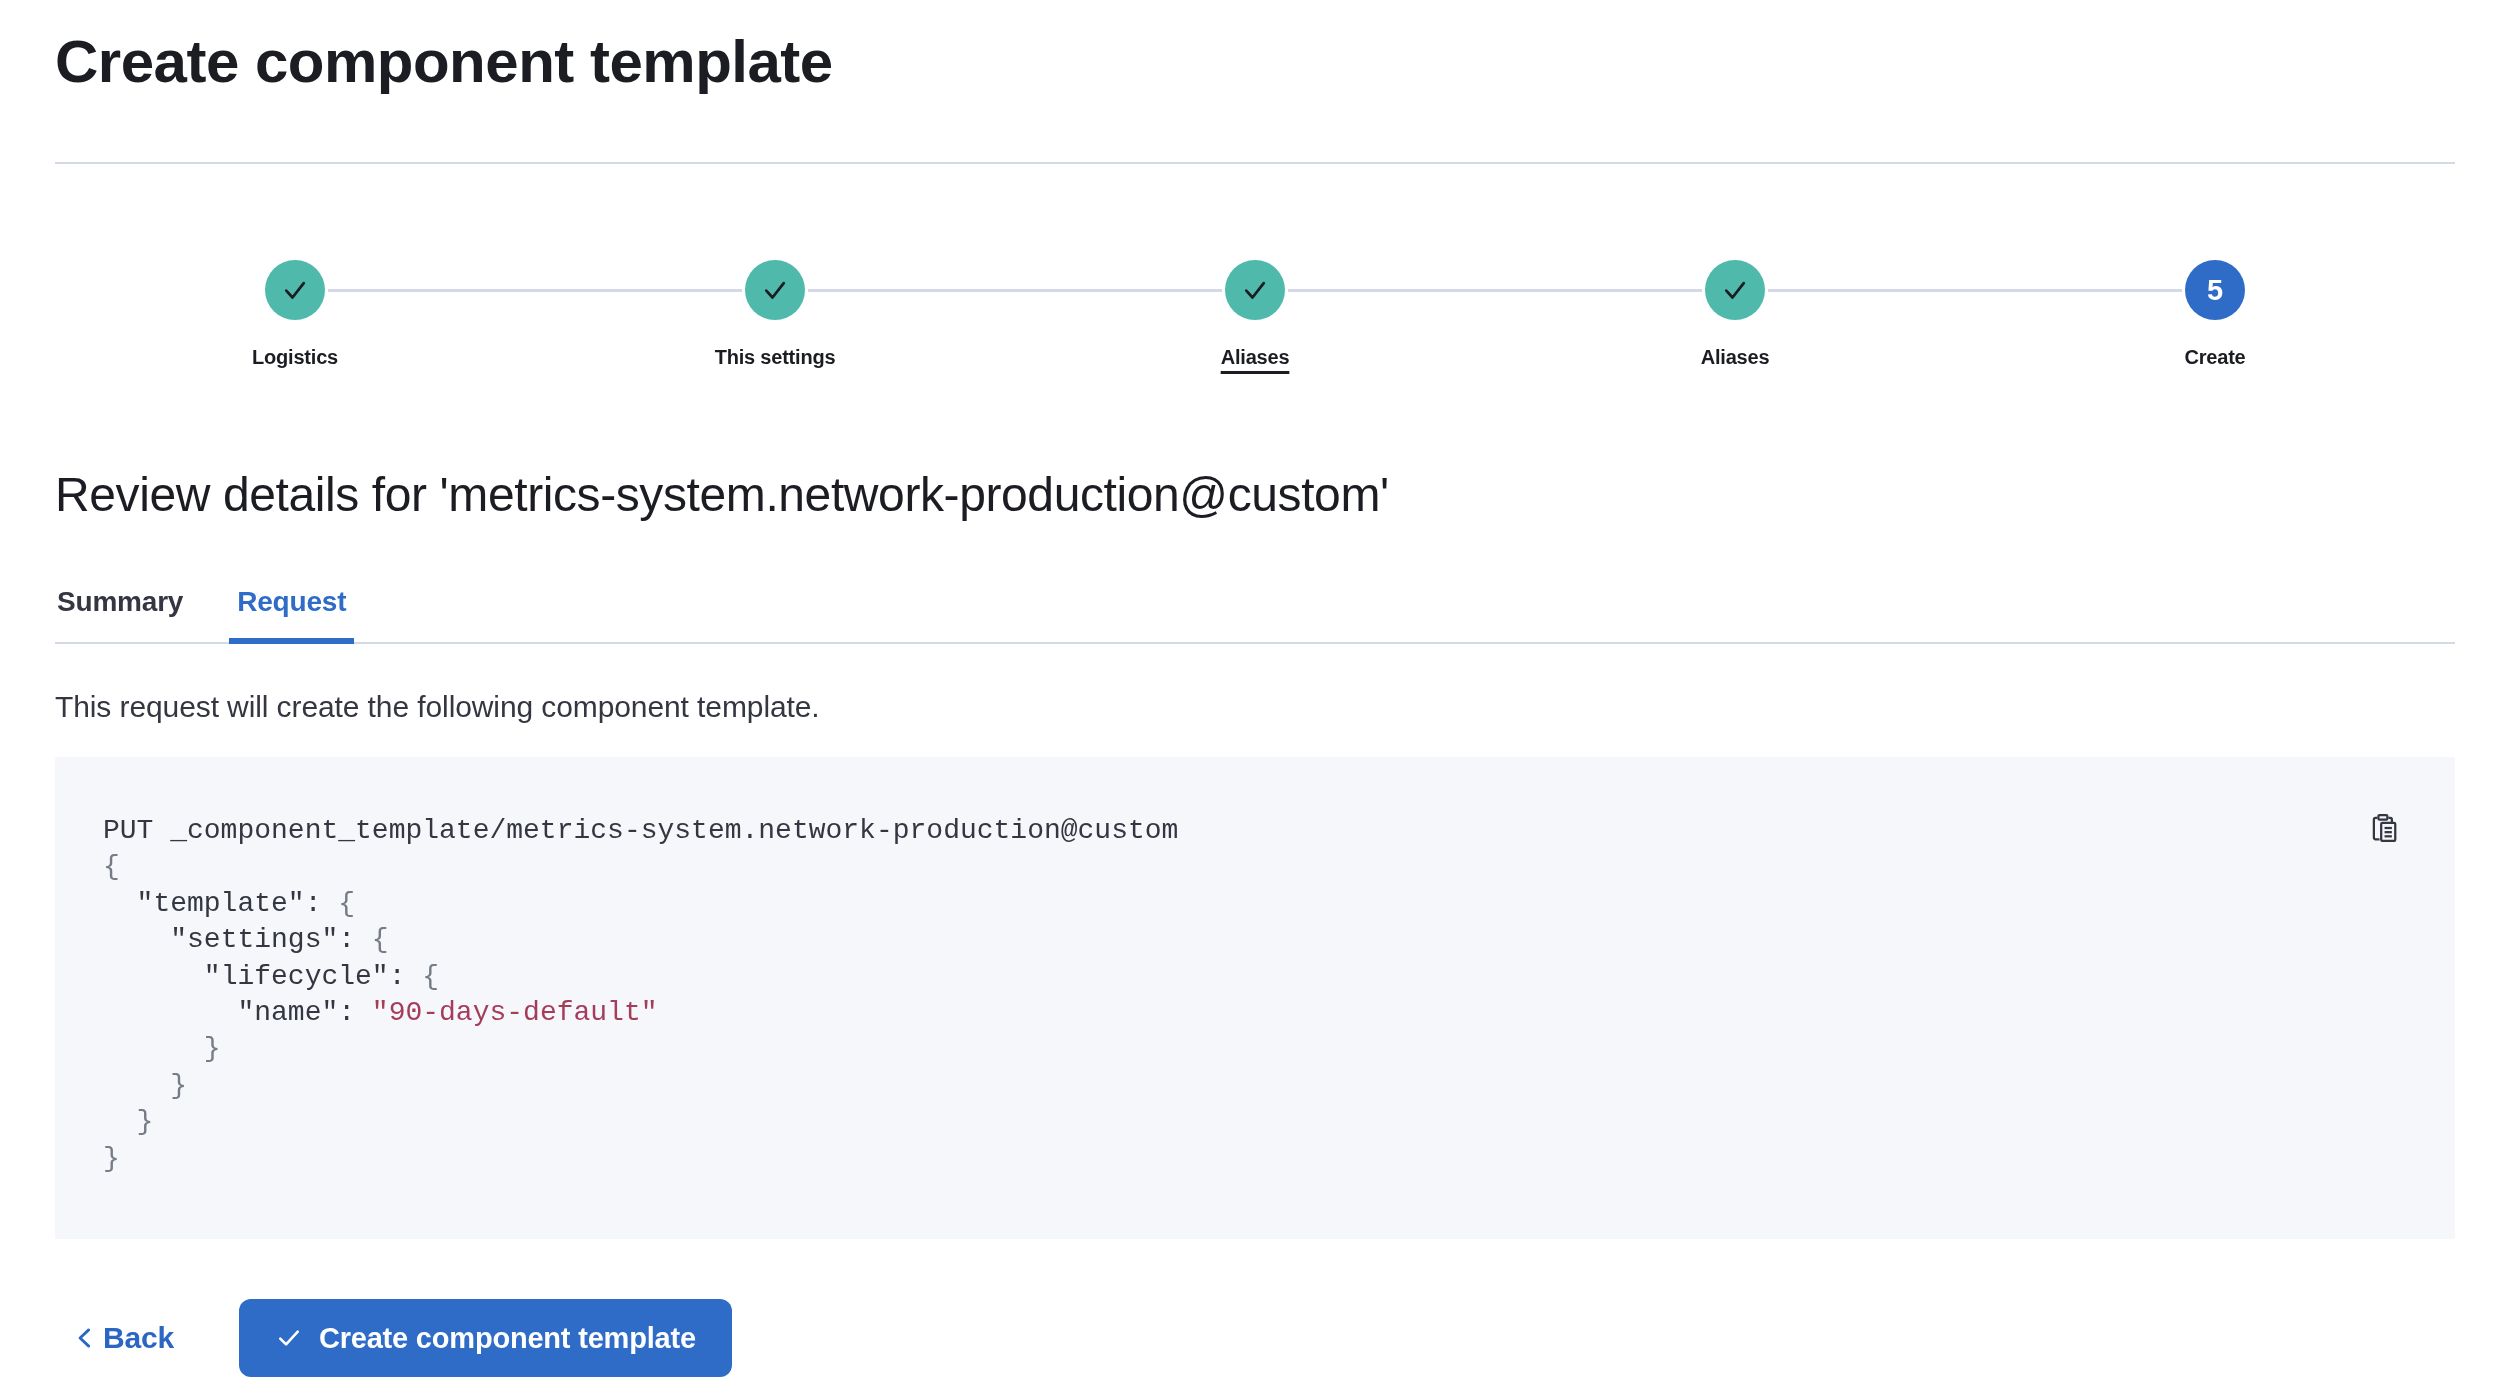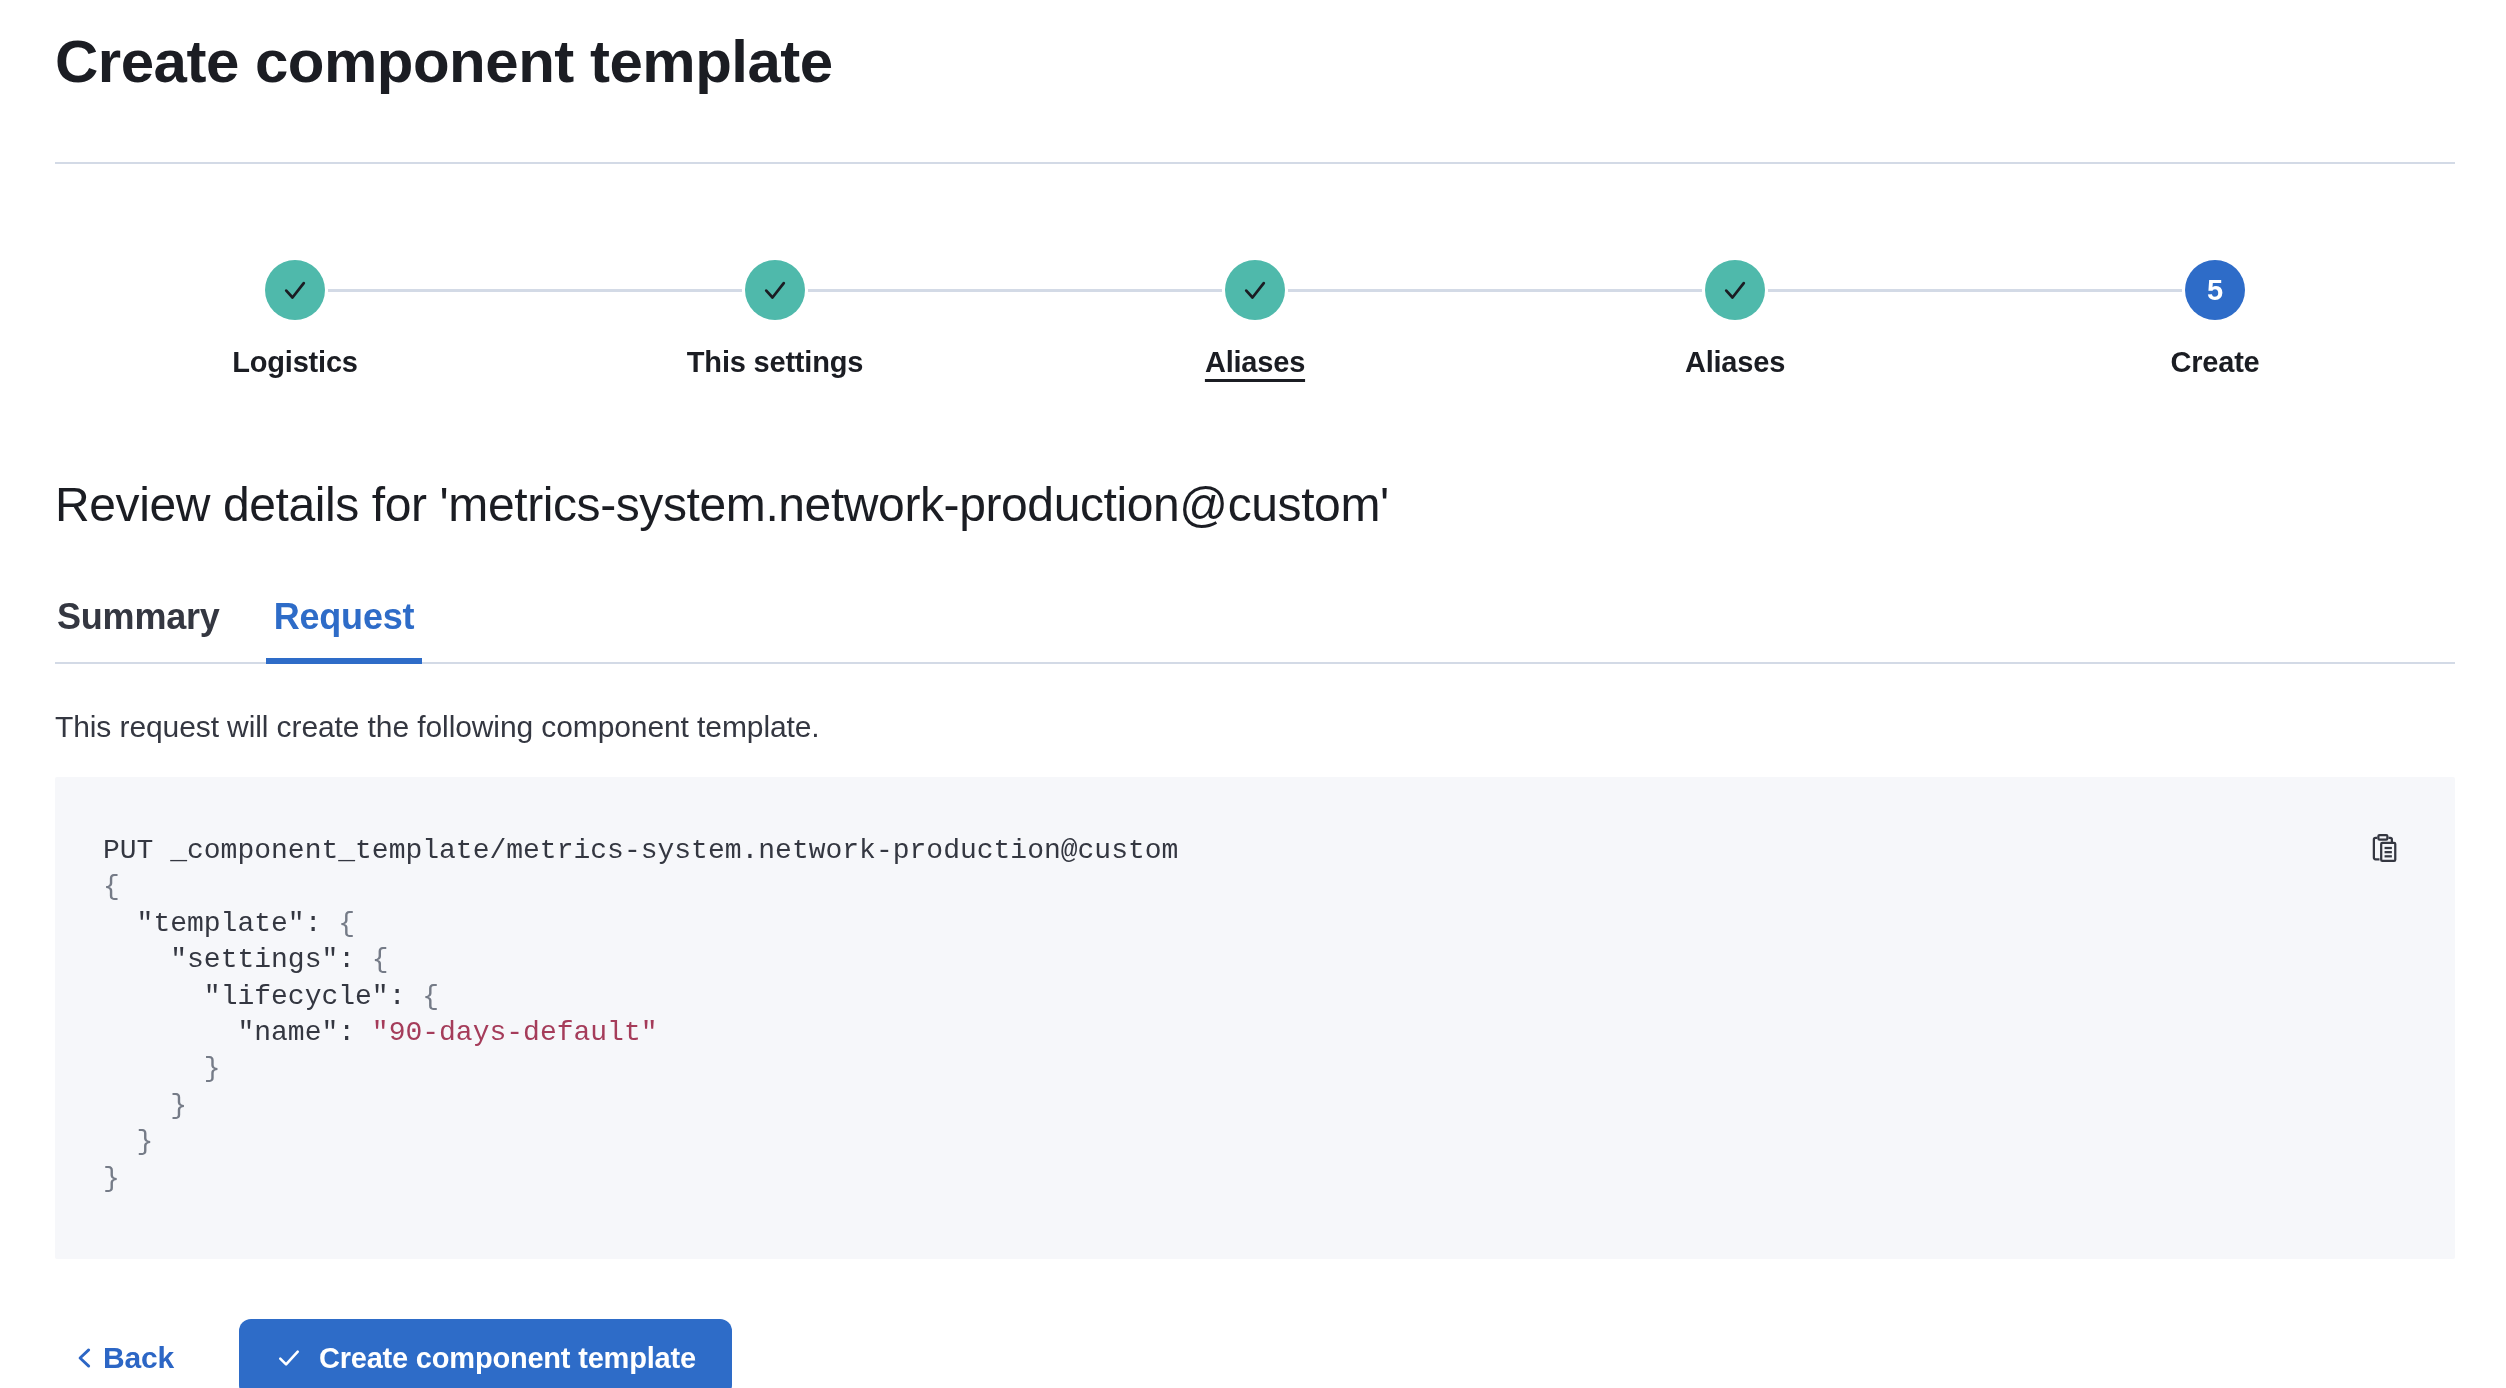--- a/index.html
+++ b/index.html
@@ -25,28 +25,28 @@
   .stepper{display:flex;margin-top:96px;}
   .step{flex:1;display:flex;flex-direction:column;align-items:center;position:relative;cursor:pointer;}
   .step::before,.step::after{content:"";position:absolute;top:29px;height:3px;background:var(--connector);}
   .step::before{left:0;right:calc(50% + 33px);}
   .step::after{left:calc(50% + 33px);right:0;}
   .step:first-child::before{display:none;}
   .step:last-child::after{display:none;}
   .step-circle{width:60px;height:60px;border-radius:50%;display:flex;align-items:center;justify-content:center;z-index:1;}
   .step-circle.complete{background:var(--teal);}
   .step-circle.current{background:var(--primary);color:#ffffff;font-size:29px;font-weight:600;}
-  .step-label{margin-top:26px;font-size:29px;font-weight:700;color:var(--heading);letter-spacing:-0.2px;}
+  .step-label{margin-top:26px;font-size:20px;font-weight:700;color:var(--heading);letter-spacing:-0.2px;}
   .step-label.underlined{text-decoration:underline;text-decoration-thickness:3px;text-underline-offset:7px;}
 
   .review-heading{margin-top:98px;font-size:48px;font-weight:400;color:var(--heading);letter-spacing:-0.4px;}
 
   
   .tabs{display:flex;gap:50px;margin-top:58px;border-bottom:2px solid var(--connector);}
-  .tab{font-size:36px;font-weight:700;color:var(--text);padding:6px 2px 24px;position:relative;cursor:pointer;background:none;border:none;font-family:inherit;letter-spacing:-0.2px;}
+  .tab{font-size:28px;font-weight:700;color:var(--text);padding:6px 2px 24px;position:relative;cursor:pointer;background:none;border:none;font-family:inherit;letter-spacing:-0.2px;}
   .tab.active{color:var(--primary);}
   .tab.active::after{content:"";position:absolute;left:-6px;right:-6px;bottom:-2px;height:6px;background:var(--primary);}
 
   .request-desc{margin-top:46px;font-size:30px;color:var(--text);letter-spacing:-0.1px;}
 
   
   .code-block{position:relative;margin-top:33px;background:var(--code-bg);padding:56px 120px 62px 48px;border-radius:2px;}
   .code-content{font-family:Liberation Mono, monospace;font-size:28px;line-height:36.4px;color:var(--text);white-space:pre;}
   .tok-p{color:var(--code-punct);}
   .tok-s{color:var(--code-string);}

